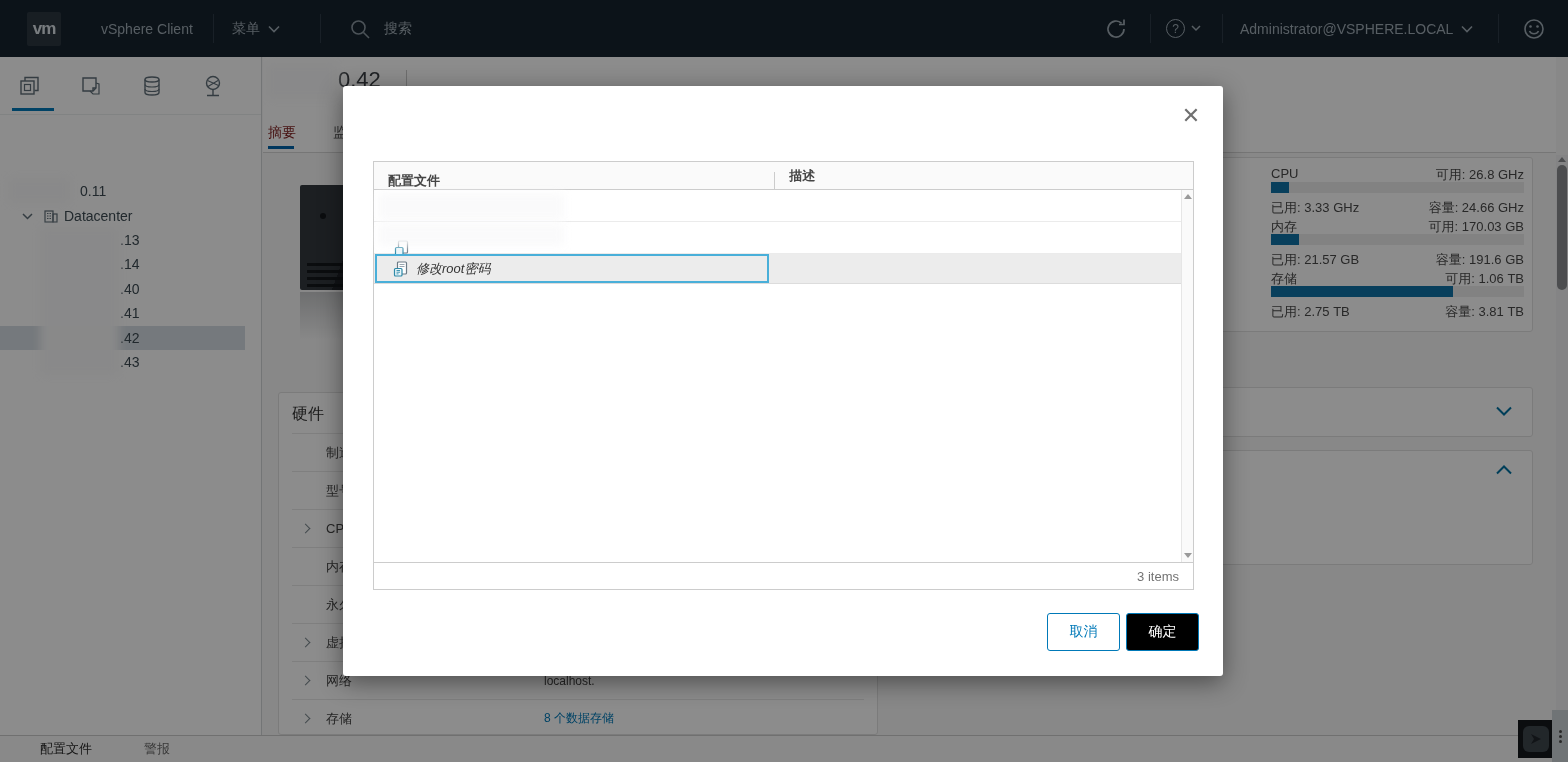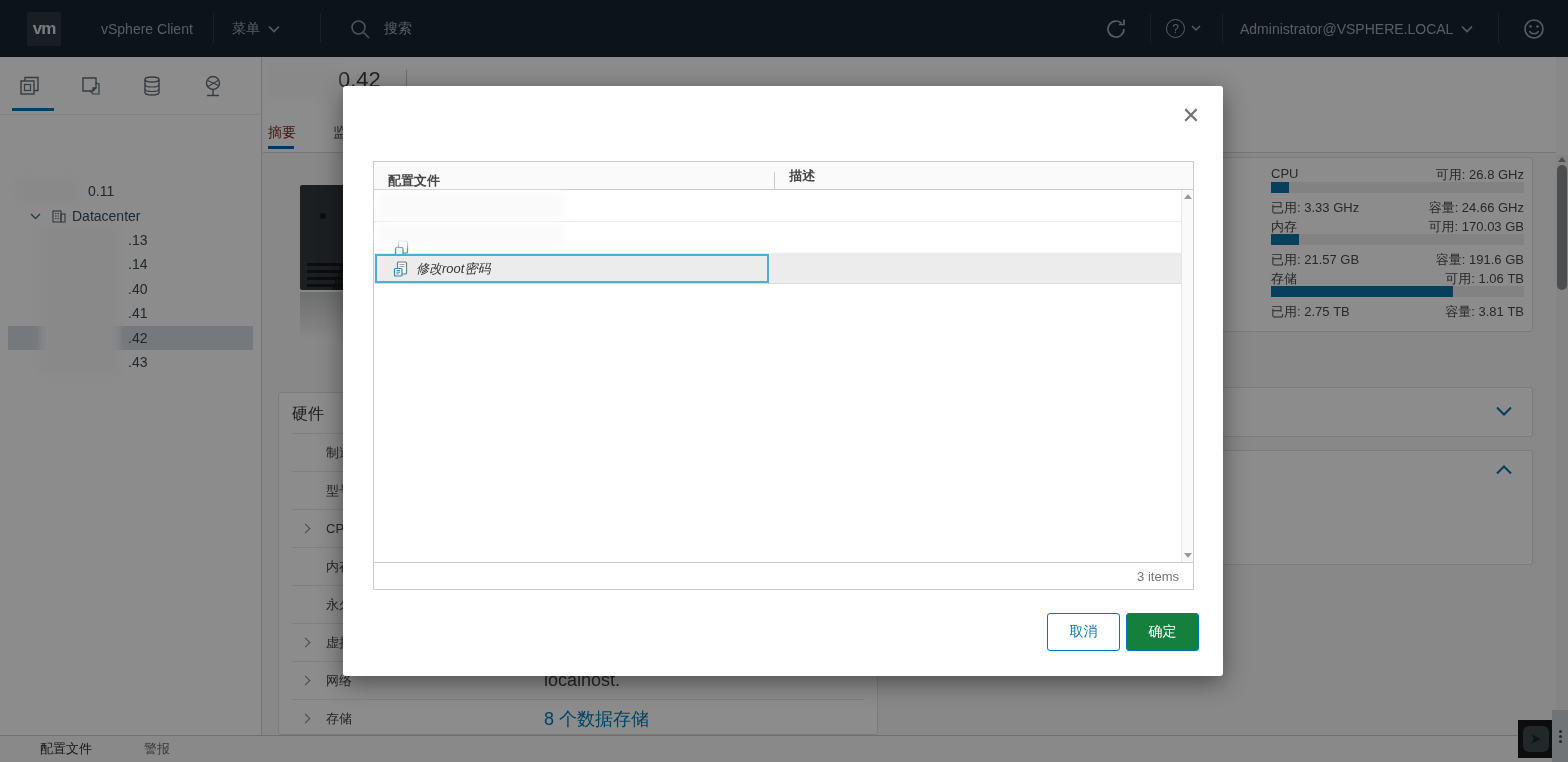--- a/index.html
+++ b/index.html
@@ -21,21 +21,21 @@
   .tb-user { left:1240px; gap:8px; }
   .tb-smile { left:1522px; }
   svg.ic { display:block; }
 
   
   .sidebar { position:absolute; left:0; top:57px; width:262px; bottom:27px; background:#fff; border-right:1px solid #d2d6d8; z-index:4; }
   .navicons { position:relative; height:58px; display:flex; align-items:center; padding-left:18px; gap:37px; border-bottom:1px solid #eceeef; }
   .navicons .nico { width:24px; height:24px; color:#5f6e78; display:flex; align-items:center; justify-content:center; }
   .nav-underline { position:absolute; left:12px; top:51px; width:42px; height:3px; background:#0079b8; }
   .tree { position:relative; font-size:14px; color:#3c4a52; }
-  .trow { position:absolute; left:8px; width:245px; height:24px; display:flex; align-items:center; }
+  .trow { position:absolute; left:0; width:245px; height:24px; display:flex; align-items:center; }
   .trow.sel { background:#d5dde3; }
   .tchev { position:absolute; left:22px; color:#6b7a84; }
   .dcicon { position:absolute; left:44px; color:#6b7a84; }
   .redact { background:rgba(250,250,251,0.97); filter:blur(4px); border-radius:3px; }
 
   
   .content { position:absolute; left:263px; top:57px; right:12px; bottom:27px; background:#f8f8f8; z-index:3; }
   .chead { position:absolute; left:0; top:0; right:0; height:96px; background:#fff; border-bottom:1px solid #d8d8d8; }
   .ctitle { position:absolute; left:75px; top:10px; font-size:22px; color:#3c4146; }
   .cpipe { position:absolute; left:143px; top:13px; width:1px; height:26px; background:#c9c9c9; }
@@ -46,21 +46,21 @@
 
   .server-img { position:absolute; left:37px; top:128px; width:62px; height:105px; background:linear-gradient(110deg,#33393f 70%,#1f2429 70%); border-radius:2px; }
   .server-img .slat { position:absolute; left:7px; width:36px; height:3px; background:#14181c; }
   .server-img .btnd { position:absolute; left:20px; top:28px; width:6px; height:6px; border-radius:50%; background:#14181c; }
   .server-refl { position:absolute; left:37px; top:235px; width:62px; height:48px; background:linear-gradient(#3a4046,transparent); opacity:.25; }
 
   .hwcard { position:absolute; left:15px; top:335px; width:600px; height:343px; background:#fff; border:1px solid #e0e0e0; border-radius:3px; }
   .hwtitle { position:absolute; left:13px; top:11px; font-size:16px; color:#333; }
   .hwrow { position:absolute; left:13px; right:13px; height:38px; border-top:1px solid #e8e8e8; display:flex; align-items:center; }
   .hwrow .lbl { position:absolute; left:34px; font-size:13px; color:#454545; }
-  .hwrow .val { position:absolute; left:252px; font-size:18px; color:#454545; }
+  .hwrow .val { position:absolute; left:252px; font-size:12px; color:#454545; }
   .hwrow .val.link { color:#0079b8; }
   .caret { position:absolute; left:10px; width:7px; height:7px; border-right:1.5px solid #7a868e; border-top:1.5px solid #7a868e; transform:rotate(45deg); }
 
   .statcard { position:absolute; left:633px; top:100px; width:637px; height:175px; background:#fff; border:1px solid #e0e0e0; border-radius:3px; }
   .srow-lbl { position:absolute; left:374px; font-size:13px; color:#4a4a4a; }
   .srow-val { position:absolute; right:8px; font-size:13px; color:#4a4a4a; }
   .sbar { position:absolute; left:374px; right:8px; height:11px; background:#ededed; }
   .sbar .fill { height:100%; background:#0f74a8; }
 
   .card2 { position:absolute; left:633px; top:330px; width:637px; height:50px; background:#fff; border:1px solid #e0e0e0; border-radius:3px; }
@@ -94,21 +94,21 @@
   .dtg-body { position:relative; height:372px; background:#fff; border-left:1px solid #ccc; border-right:1px solid #ccc; }
   .drow { position:absolute; left:0; right:12px; height:32px; border-bottom:1px solid #ebebeb;font-style:italic; }
   .drow.sel { height:30px; background:#ececec; border-bottom:1px solid #dcdcdc; }
   .selcell { position:absolute; left:1px; top:0; width:calc(49% - 1px); height:29px; border:2px solid #49afd9; display:flex; align-items:center; padding-left:16px; gap:7px; font-size:13px; color:#333; }
   .dscroll { position:absolute; right:0; top:0; width:12px; height:100%; background:#fafafa; border-left:1px solid #e6e6e6; }
   .dscroll .up { position:absolute; top:4px; left:2px; width:0; height:0; border-left:4px solid transparent; border-right:4px solid transparent; border-bottom:5px solid #9a9a9a; }
   .dscroll .down { position:absolute; bottom:4px; left:2px; width:0; height:0; border-left:4px solid transparent; border-right:4px solid transparent; border-top:5px solid #9a9a9a; }
   .dtg-foot { height:28px; background:#fff; border:1px solid #ccc; border-top:1px solid #ccc; font-size:13px; color:#737373; display:flex; align-items:center; justify-content:flex-end; padding-right:14px; }
   .btn { position:absolute; top:527px; width:73px; height:38px; border-radius:3px; font-size:14px; display:flex; align-items:center; justify-content:center; cursor:pointer; }
   .btn-cancel { left:704px; background:#fff; border:1px solid #0079b8; color:#0079b8; }
-  .btn-ok { left:783px; background:#15803d; border:1px solid #0079b8; color:#fff;font-family:Liberation Mono, monospace; }
+  .btn-ok { left:783px; background:#000000; border:1px solid #0079b8; color:#fff;font-family:Liberation Mono, monospace; }
 </style>
 </head>
 <body>
 
 <div class="stage">
 
   <div class="topbar">
     <div class="item tb-logo">
       <div class="vmbox">vm</div>
     </div>

